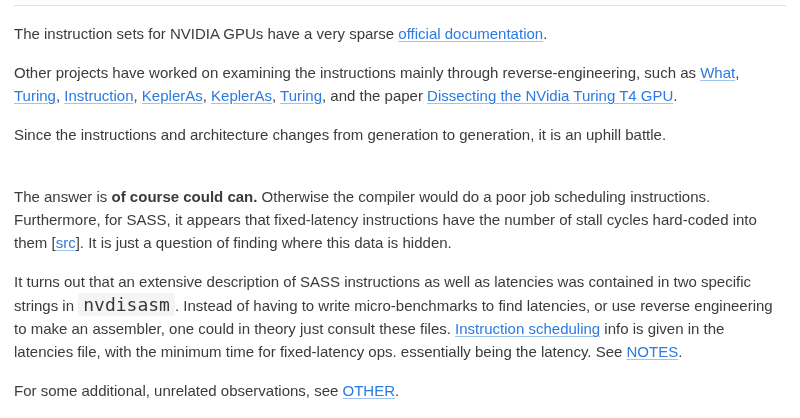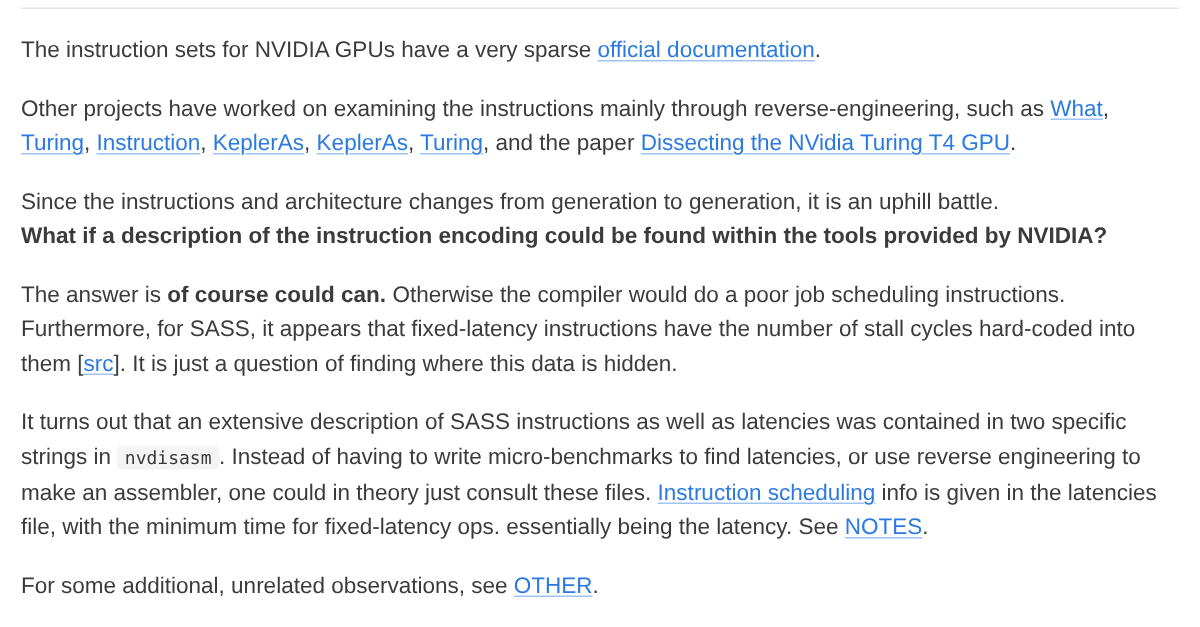--- a/index.html
+++ b/index.html
@@ -45,33 +45,33 @@
     text-decoration-thickness: 1px;
     text-underline-offset: 2px;
     cursor: pointer;
   }
   .article strong {
     font-weight: bold;
     color: var(--text-color);
   }
   .article code {
     font-family: "DejaVu Sans Mono", "Liberation Mono", monospace;
-    font-size: 12px;
+    font-size: 18px;
     background: var(--code-bg);
     color: #383838;
     padding: 1px 5px;
     border-radius: 3px;
   }
 </style>
 </head>
 <body>
 
 <div class="page">
   <hr class="top-divider">
   <div class="article">
       <p>The instruction sets for NVIDIA GPUs have a very sparse <a href="#">official documentation</a>.</p>
       <p>Other projects have worked on examining the instructions mainly through reverse-engineering, such as <a href="#">What</a>, <a href="#">Turing</a>, <a href="#">Instruction</a>, <a href="#">KeplerAs</a>, <a href="#">KeplerAs</a>, <a href="#">Turing</a>, and the paper <a href="#">Dissecting the NVidia Turing T4 GPU</a>.</p>
-      <p>Since the instructions and architecture changes from generation to generation, it is an uphill battle.<br><strong>What if a description of the instruction encoding could be found within the tools provided by NVIDIA?</strong><br></p>
+      <p>Since the instructions and architecture changes from generation to generation, it is an uphill battle.<br><br></p>
       <p>The answer is <strong>of course could can.</strong> Otherwise the compiler would do a poor job scheduling instructions. Furthermore, for SASS, it appears that fixed-latency instructions have the number of stall cycles hard-coded into them [<a href="#">src</a>]. It is just a question of finding where this data is hidden.</p>
       <p>It turns out that an extensive description of SASS instructions as well as latencies was contained in two specific strings in <code>nvdisasm</code>. Instead of having to write micro-benchmarks to find latencies, or use reverse engineering to make an assembler, one could in theory just consult these files. <a href="#">Instruction scheduling</a> info is given in the latencies file, with the minimum time for fixed-latency ops. essentially being the latency. See <a href="#">NOTES</a>.</p>
       <p>For some additional, unrelated observations, see <a href="#">OTHER</a>.</p>
     </div>
 </div>
 
 </body></html>

